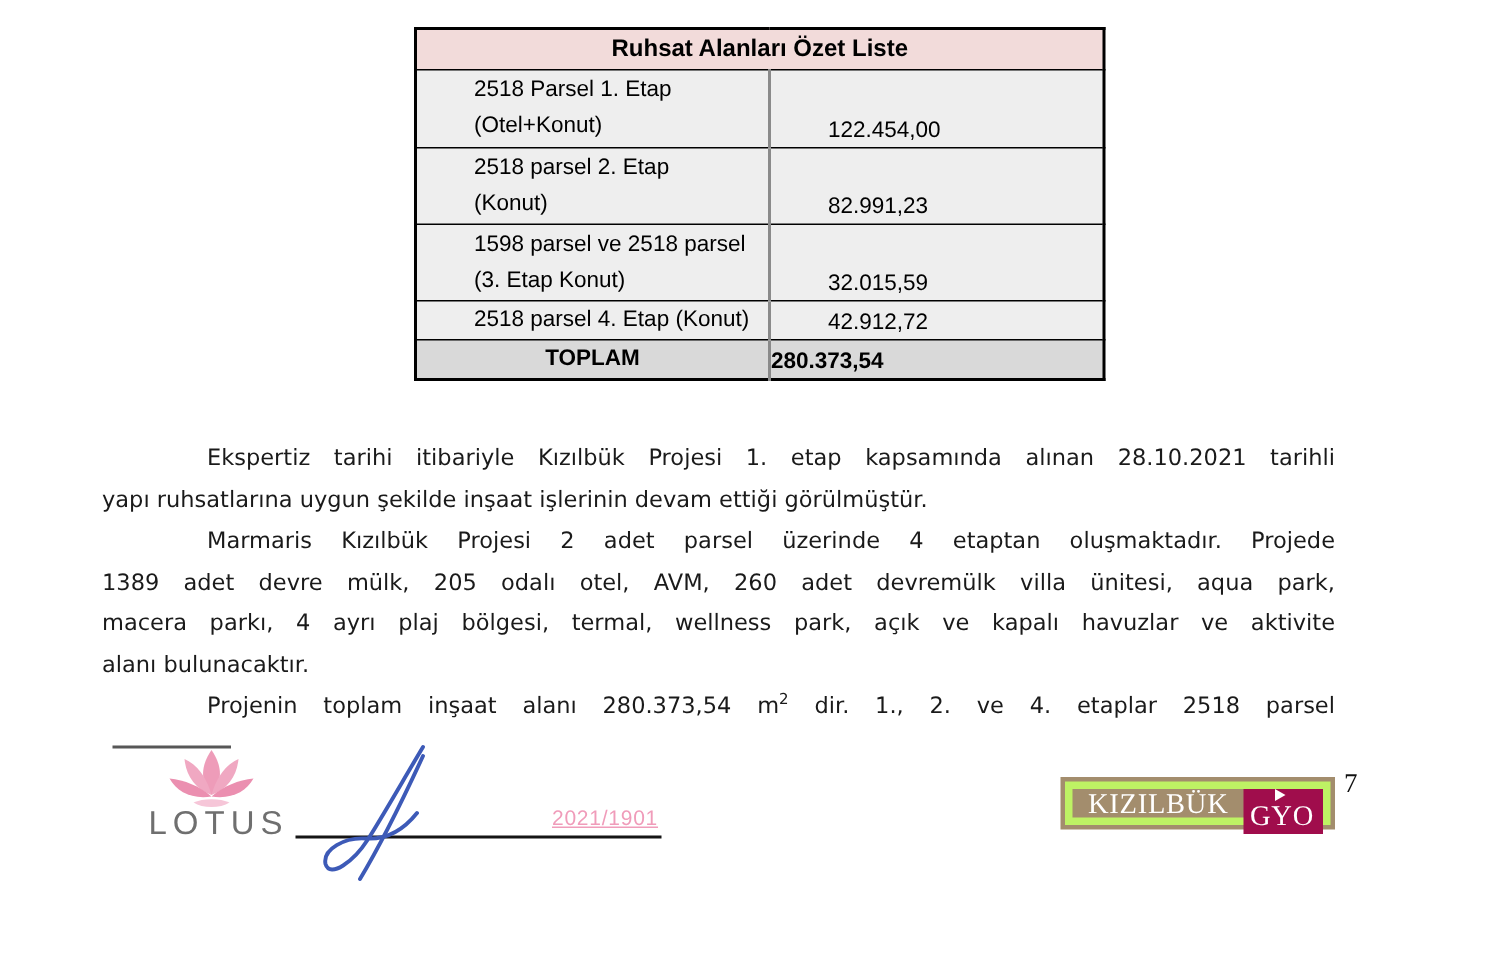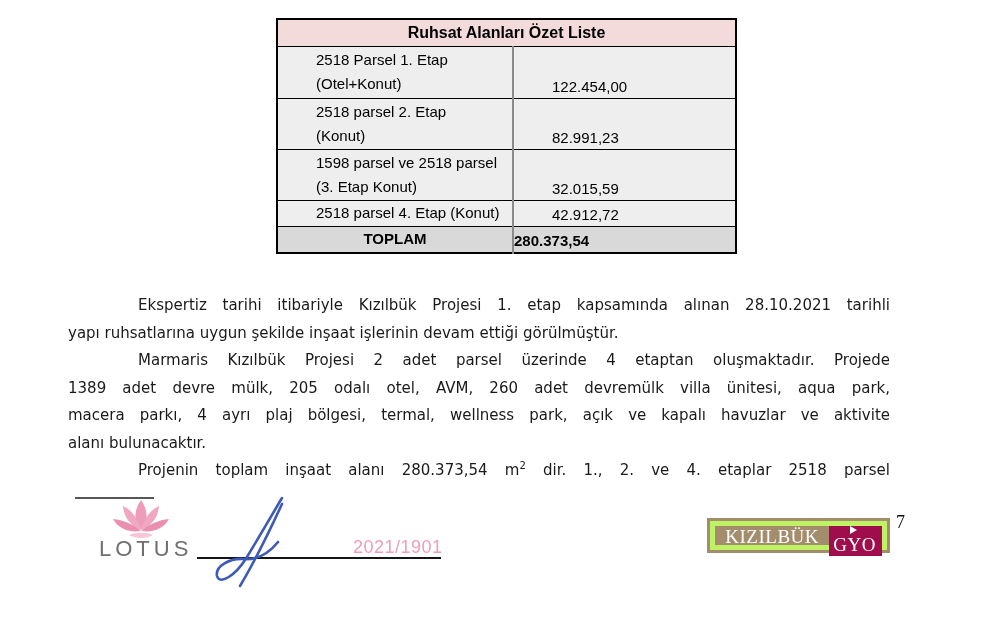--- a/index.html
+++ b/index.html
@@ -53,22 +53,22 @@
   
   .lotus-flower { position:absolute; left:111px; top:499px; width:60px; height:44px; }
   .lotus-word {
     position:absolute; left:99px; top:538px;
     font-size:22px; line-height:22px; letter-spacing:4px;
     color:var(--lotus-gray, #6f6f6f); font-weight:400;
   }
   .sig-line { position:absolute; left:197px; top:557px; width:244px; border-top:2px solid #151515; }
   .signature { position:absolute; left:212px; top:496px; width:100px; height:92px; }
   .report-no {
-    position:absolute; left:353px; top:537px;
-    font-size:18px; color:var(--report-no-pink, #f09cba); letter-spacing:0.5px;
+    position:absolute; left:368px; top:537px;
+    font-size:14px; color:var(--report-no-pink, #f09cba); letter-spacing:0.5px;text-decoration:underline;
   }
 
   .kzb-logo {
     position:absolute; left:707px; top:518px; width:183px; height:35px;
     background:var(--logo-tan, #a38d6d); padding:3px;
   }
   .kzb-inner {
     width:100%; height:100%; border:5px solid #bef264; display:flex; align-items:flex-start;
     font-family:"Liberation Serif", serif; color:var(--logo-text, #ffffff);
   }

